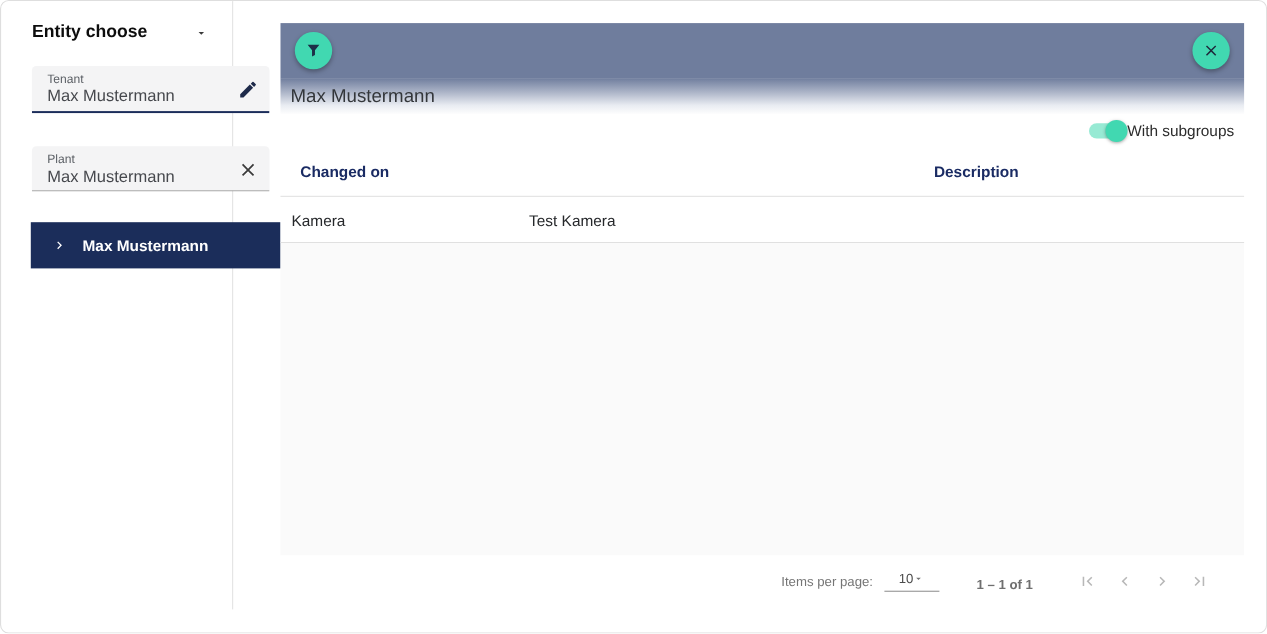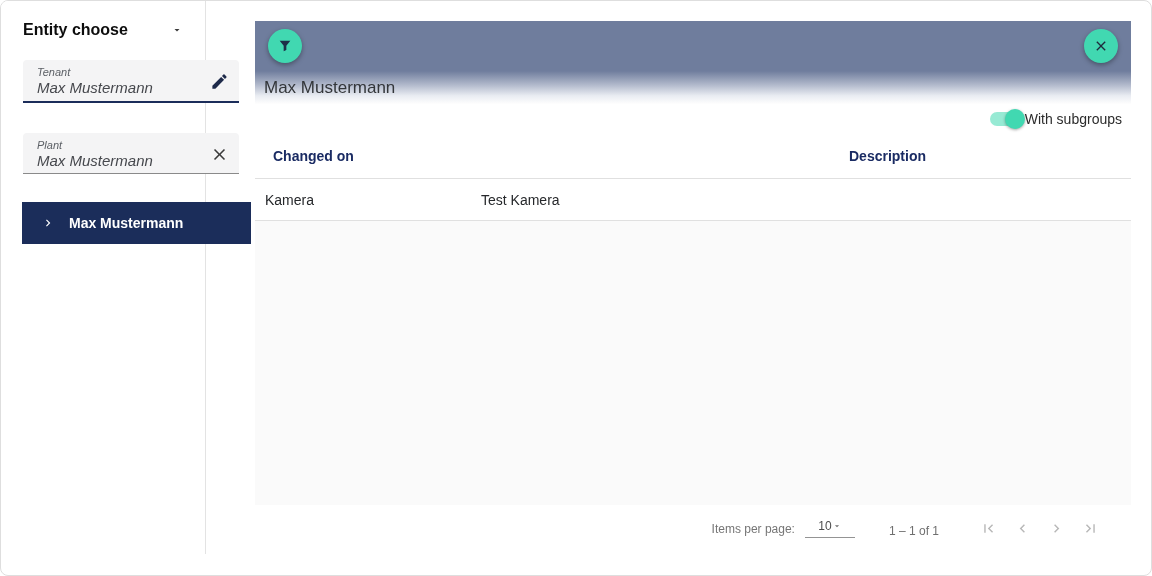--- a/index.html
+++ b/index.html
@@ -7,35 +7,34 @@
   body { font-family:"Liberation Sans", sans-serif; }
 
   .page {
     position:relative; width:1152px; height:576px;
     background:#fff; border:1px solid #dedede; border-radius:8px;
     overflow:hidden;
   }
 
   
   .sidebar {
-    position:absolute; left:0; top:0; width:205px; height:553px;
+    position:absolute; left:6px; top:0; width:205px; height:553px;
     border-right:1px solid #e3e3e3; padding-top:20px; background:#fff;
   }
   .sidebar-header {
     display:flex; align-items:center; justify-content:space-between;
     margin:0 20px 0 22px; height:18px;
   }
   .sidebar-title { font-size:16px; font-weight:bold; color:#0d0d0d; }
   .caret-btn { background:none; border:none; cursor:pointer; color:#3a3a3a; display:flex; align-items:center; padding:2px; }
 
   .field {
     margin:0 0 0 22px; width:216px; background:#f4f4f5;
     border-radius:4px 4px 0 0; display:flex; align-items:center;
     padding:5px 6px 3px 14px;
-    font-style:italic;
   }
   .field.tenant { margin-top:21px; height:43px; border-bottom:2px solid #1b2d5a; }
   .field.plant  { margin-top:30px; height:41px; border-bottom:1px solid #8a8a8a; }
   .field-texts { flex:1; overflow:hidden; }
   .field-label { font-size:11px; color:#5c6066; line-height:13px; }
   .field-value { font-size:15px; color:#46484d; line-height:18px; white-space:nowrap; }
   .field-action { background:none; border:none; cursor:pointer; padding:4px; display:flex; align-items:center; }
 
   .tree-item {
     margin:28px 0 0 21px; width:229px; height:42px; background:#1b2d5a;
@@ -95,21 +94,21 @@
     display:flex; align-items:center; justify-content:flex-end;
     padding-right:24px; color:#757575; font-size:12px;
   }
   .ipp-label { margin-right:10px; }
   .page-size-select {
     width:50px; border-bottom:1px solid #949494; cursor:pointer;
     display:flex; align-items:center; justify-content:center;
     padding:0 3px 4px 3px;
   }
   .page-size-value { font-size:12px; color:#4c4c4c; }
-  .range-label { margin:4px 32px 0 34px; color:#6f6f6f; }
+  .range-label { margin:4px 32px 0 34px; color:#6f6f6f;font-weight:bold; }
   .pg-btn {
     width:34px; height:34px; background:none; border:none; cursor:default;
     display:flex; align-items:center; justify-content:center; color:#b8b8b8; padding:0;
   }
   svg { display:block; }
 </style>
 </head>
 <body>
 
 <div class="page">

